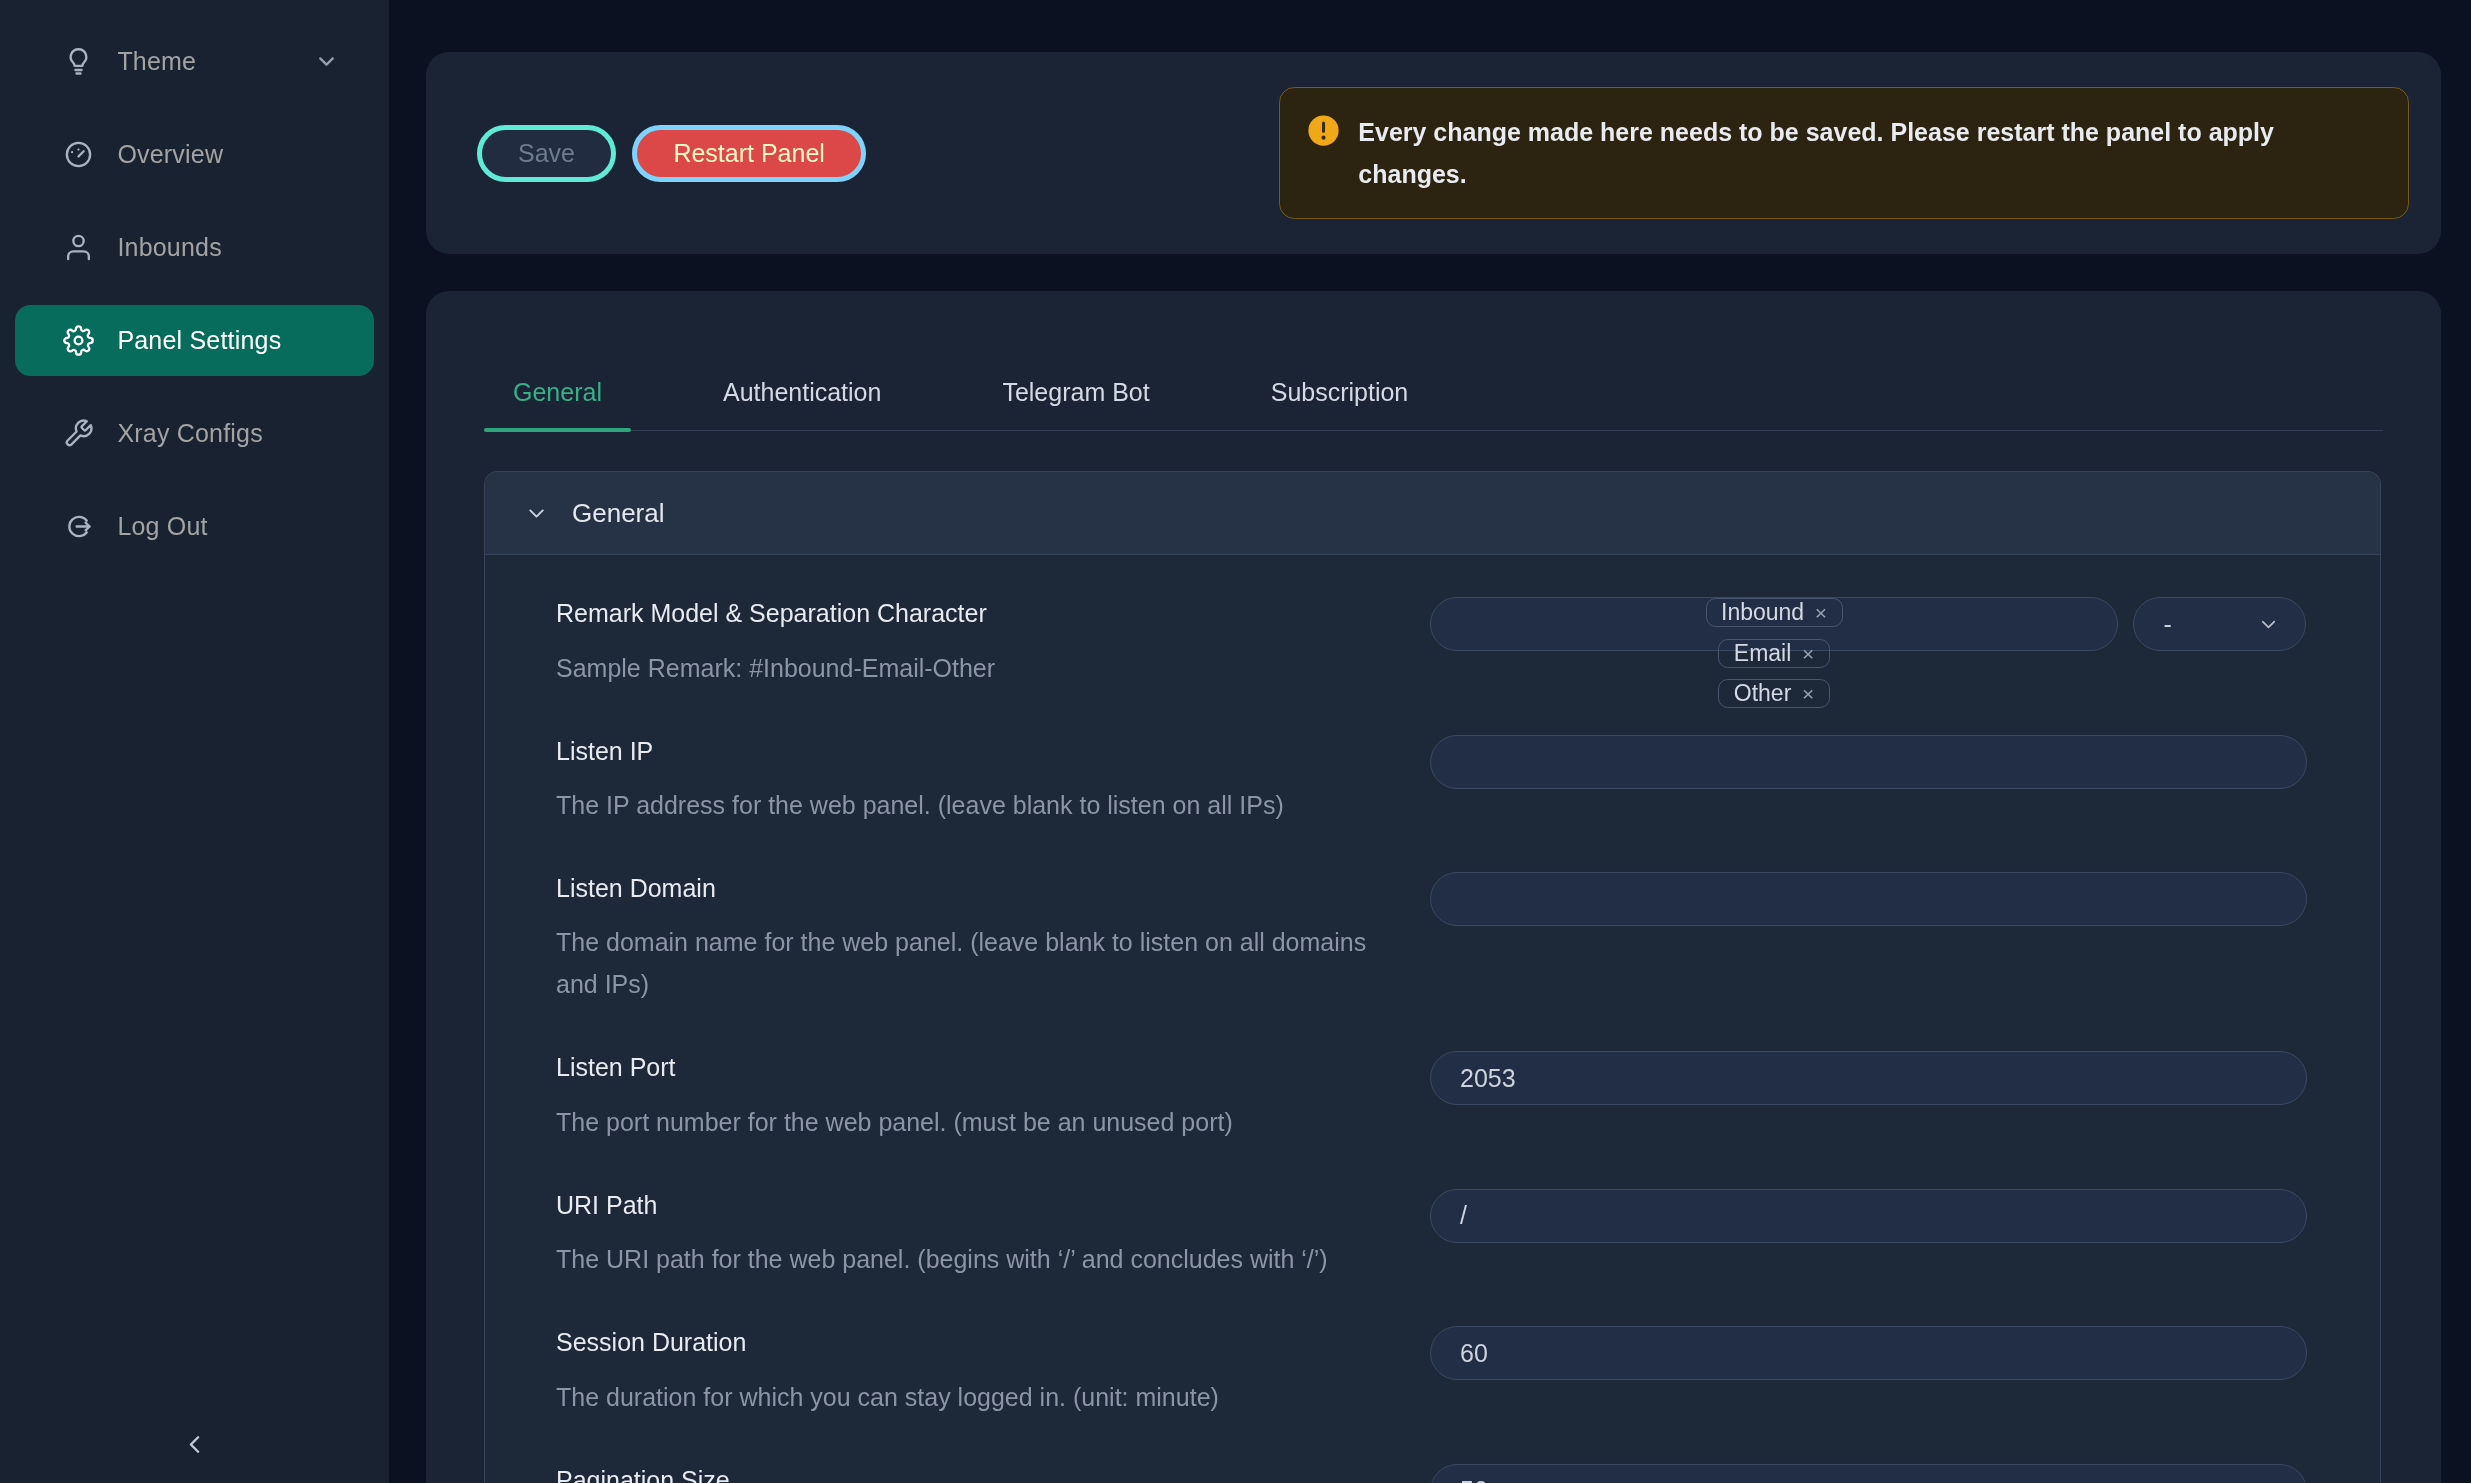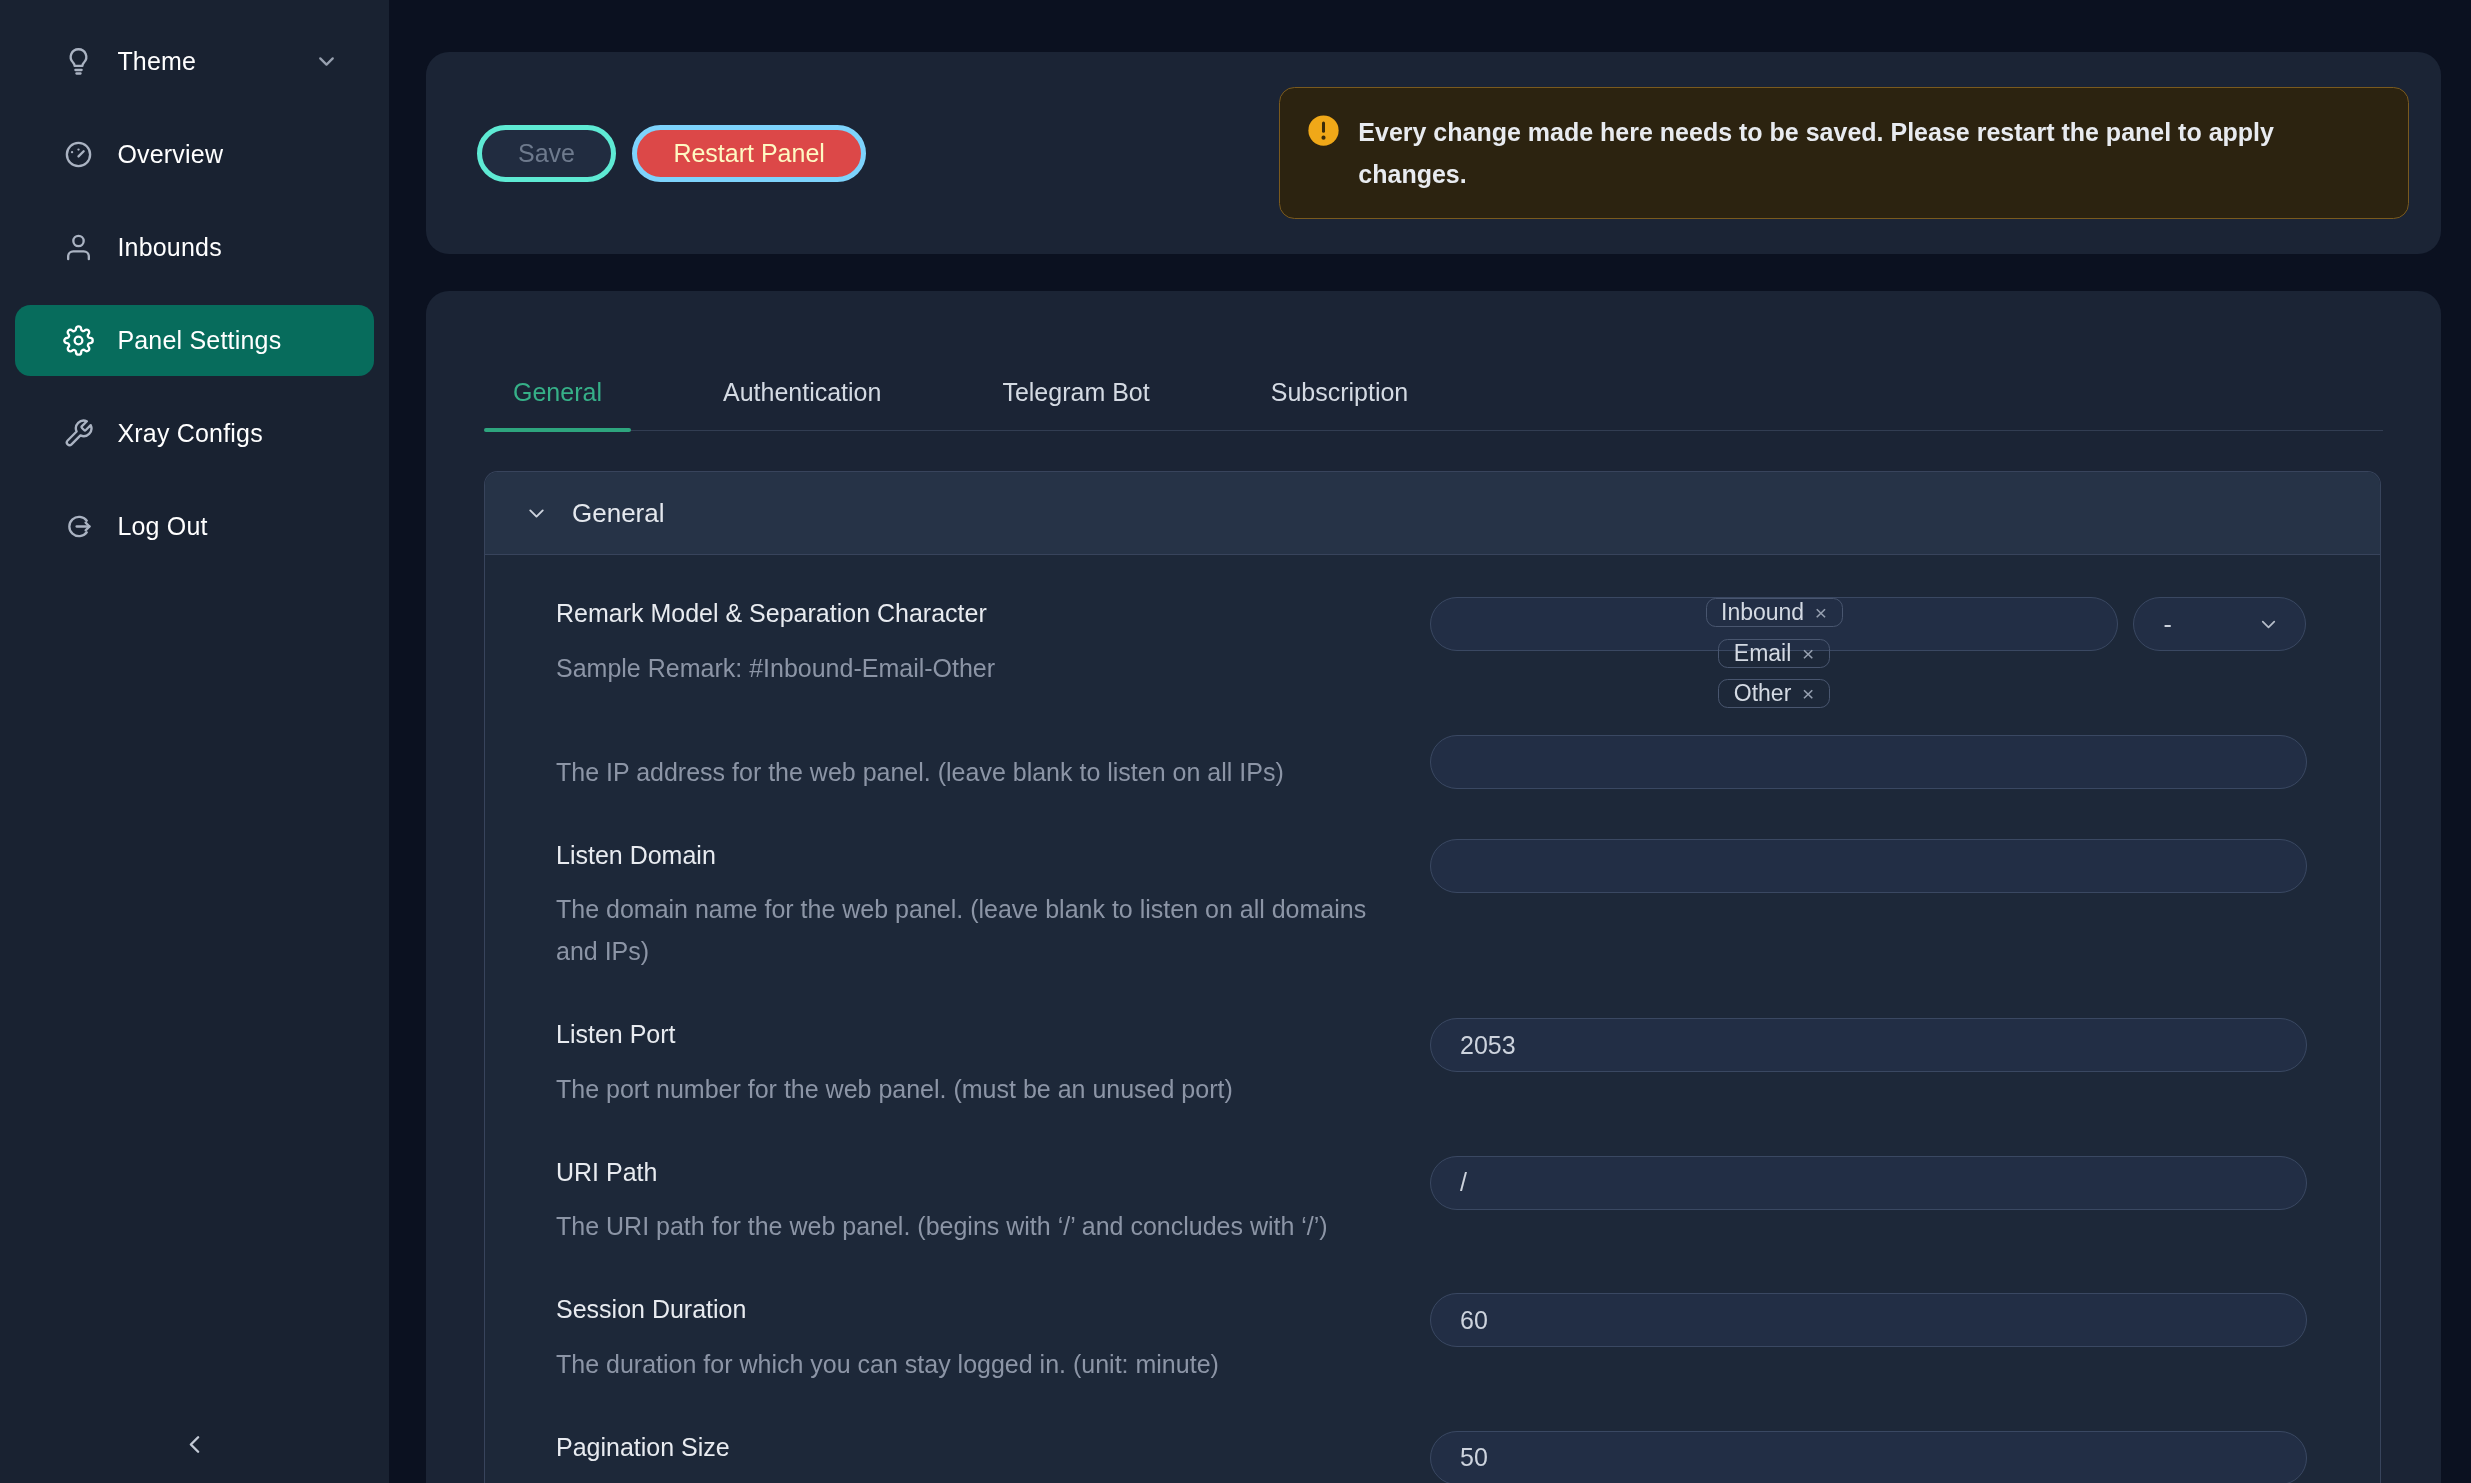--- a/index.html
+++ b/index.html
@@ -22,21 +22,21 @@
     background: #192231;
     flex-shrink: 0;
     padding-top: 26px;
   }
   .side-item {
     display: flex; align-items: center;
     height: 71px;
     margin: 0 15.4px 22px 15.4px;
     padding-left: 48px;
     border-radius: 15.4px;
-    color: #ffffff;
+    color: #a3a3a3;
     cursor: pointer;
   }
   .side-item .icn { width: 31px; height: 31px; margin-right: 23px; flex-shrink: 0; color: #aab3c2; }
   .side-item .lbl { font-size: 25px; letter-spacing: 0.2px; }
   .side-item.active { background: #076c5c; color: #ffffff; }
   .side-item.active .icn { color: #ffffff; }
   .side-item .side-caret { margin-left: auto; margin-right: 35px; width: 25px; height: 25px; color: #97a0af; }
   .icn svg, .side-caret svg { width: 100%; height: 100%; display: block; }
   .collapse-btn {
     position: absolute; bottom: 15.4px; left: 50%;
@@ -368,20 +368,21 @@
                   <svg viewBox="0 0 24 24" fill="none" stroke="currentColor" stroke-width="1.8" stroke-linecap="round" stroke-linejoin="round">
                       <polyline points="6 9 12 15 18 9"></polyline>
                     </svg>
                 </span>
               </div>
             </div>
           </div>
 
           <div class="form-row">
             <div class="row-text">
+              <div class="row-label">Listen IP</div>
               <div class="row-desc">The IP address for the web panel. (leave blank to listen on all IPs)</div>
             </div>
             <div class="row-control">
               <input class="text-input" type="text" value="" style="">
             </div>
           </div>
 
           <div class="form-row">
             <div class="row-text">
               <div class="row-label">Listen Domain</div>

